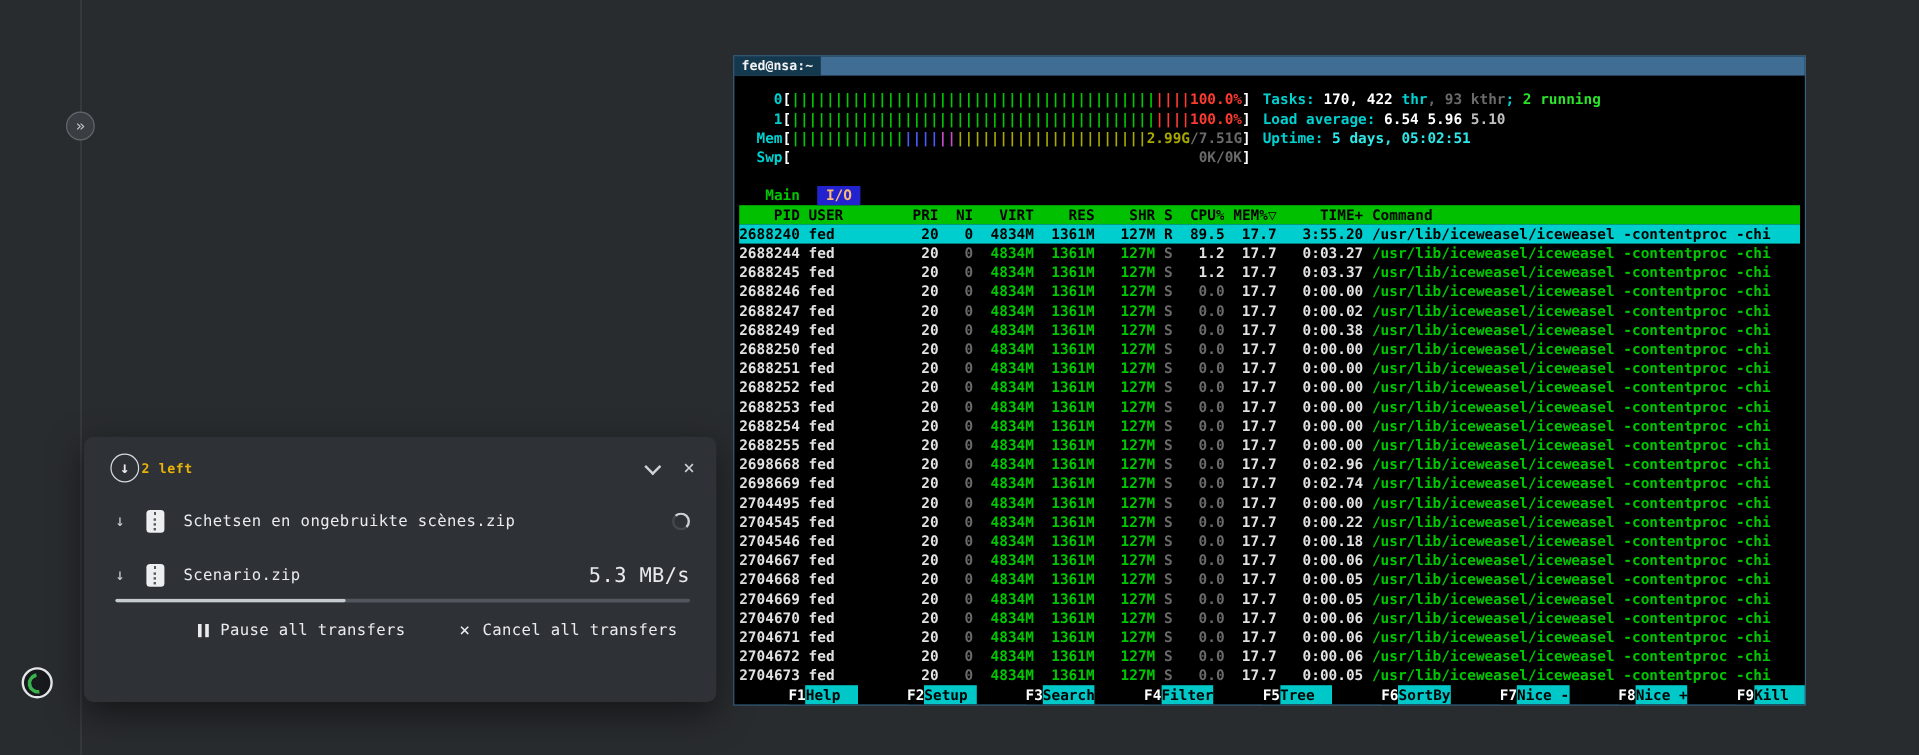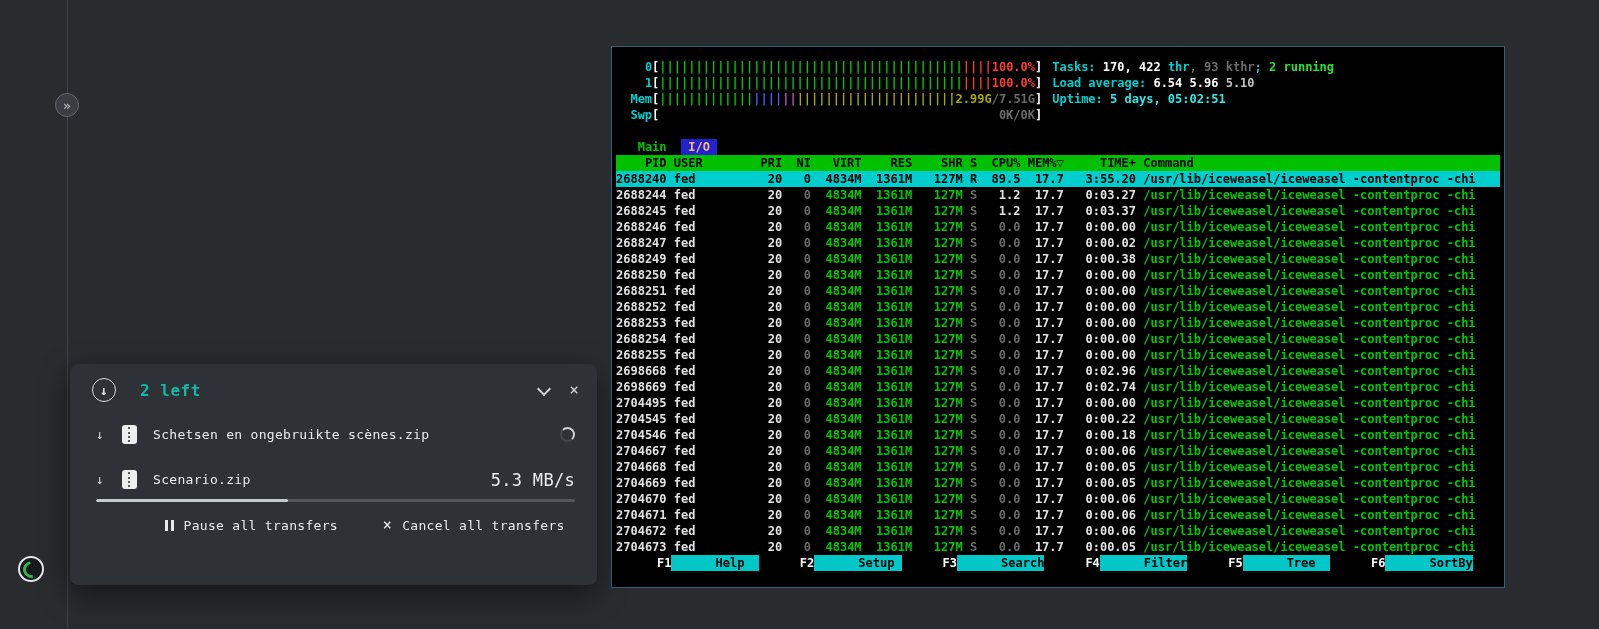--- a/index.html
+++ b/index.html
@@ -35,28 +35,28 @@
   .proc-header .cell{color:#000;}
   .prow{height:16px;display:flex;cursor:default;}
   .prow.sel{background:#00cdcd;}
   .prow.sel .cell{color:#000 !important;}
   .cell{display:inline-block;white-space:pre;margin-right:1ch;overflow:hidden;}
   .cell.ar{text-align:right;}
   .cell.cmd{flex:1;margin-right:0;}
   .fkeys{height:16px;display:flex;}
   .fk{display:inline-flex;cursor:pointer;}
   .fk-key{color:#fff;background:#000;white-space:pre;margin-left:41px;}
-  .fk-label{display:inline-block;width:6ch;background:#00c8c8;color:#000;white-space:pre;overflow:hidden;padding-left:44px;}
+  .fk-label{display:inline-block;width:6ch;background:#00c8c8;color:#000;white-space:pre;overflow:hidden;}
   .fk-fill{flex:1;background:#00c8c8;}
 
   
   .dl-popup{position:absolute;left:70px;top:364px;width:527px;height:221px;background:#2e3136;border-radius:8px;box-shadow:0 10px 28px rgba(0,0,0,.5);color:#e9ebed;box-sizing:border-box;}
   .dl-header{display:flex;align-items:center;padding:14px 18px 10px 22px;}
   .dl-circle{width:24px;height:24px;border:1.5px solid #d8dbe0;border-radius:50%;display:flex;align-items:center;justify-content:center;color:#e9ebed;font-size:13px;font-weight:bold;box-sizing:border-box;}
-  .dl-count{margin-left:24px;font-size:16px;font-weight:bold;color:#14b8a6;letter-spacing:.5px;}
+  .dl-count{margin-left:2px;font-size:11px;font-weight:bold;color:#eab308;letter-spacing:.5px;}
   .dl-header-actions{margin-left:auto;display:flex;align-items:center;gap:20px;}
   .icon-btn{background:none;border:none;padding:0;cursor:pointer;color:#cfd3d7;font-size:16px;line-height:1;font-family:inherit;display:flex;align-items:center;}
   .chevron{display:inline-block;width:8px;height:8px;border-right:2px solid #cfd3d7;border-bottom:2px solid #cfd3d7;transform:rotate(45deg);margin-bottom:3px;}
   .dl-tabs{display:flex;gap:48px;padding:2px 0 12px 24px;border-bottom:1px solid #43474d;}
   .dl-tab{font-size:13px;color:#b9bdc2;cursor:pointer;letter-spacing:.3px;}
   .dl-tab.active{color:#4aa3e8;font-weight:bold;position:relative;}
   .dl-tab.active::after{content:"";position:absolute;left:-6px;right:-6px;bottom:-13px;height:2px;background:#4aa3e8;}
   .dl-item{position:relative;display:flex;align-items:center;height:45px;padding:0 22px 0 26px;cursor:pointer;}
   .dl-arrow{color:#cdd1d6;font-size:13px;width:14px;}
   .zip-icon{width:15px;height:19px;background:#eceef0;border-radius:3px;margin:0 16px 0 12px;position:relative;flex:none;}
@@ -75,20 +75,23 @@
 </head>
 <body>
 
 <div class="edge-line"></div>
 <button class="edge-toggle">
     <span>»</span>
   </button>
 <div class="app-badge"></div>
 
 <div class="terminal">
+  <div class="titlebar">
+    <span class="title-badge">fed@nsa:~</span>
+  </div>
   <div class="term-content">
     <div class="term-top">
       <div id="meters">
           <div class="mline"><span class="m-label">0</span><span class="bracket">[</span><span class="bar"><span class="c-green">||||||||||||||||||||||||||||||||||||||||||</span><span class="c-red">||||</span><span class="c-red">100.0%</span></span><span class="bracket">]</span></div>
           <div class="mline"><span class="m-label">1</span><span class="bracket">[</span><span class="bar"><span class="c-green">||||||||||||||||||||||||||||||||||||||||||</span><span class="c-red">||||</span><span class="c-red">100.0%</span></span><span class="bracket">]</span></div>
           <div class="mline"><span class="m-label">Mem</span><span class="bracket">[</span><span class="bar"><span class="c-green">|||||||||||||</span><span class="c-blue">||||</span><span class="c-mag">||</span><span class="c-yellow">||||||||||||||||||||||</span><span class="c-yellow">2.99G</span><span class="c-gray">/7.51G</span></span><span class="bracket">]</span></div>
           <div class="mline"><span class="m-label">Swp</span><span class="bracket">[</span><span class="bar"><span class="c-gray right">0K/0K</span></span><span class="bracket">]</span></div>
         </div>
       <div id="stats" class="stats">
           <div class="stat-line"><span class="c-cyan">Tasks: </span><span class="c-whiteb">170</span><span class="c-whiteb">, </span><span class="c-whiteb">422</span><span class="c-cyan"> thr</span><span class="c-gray">, </span><span class="c-gray">93 kthr</span><span class="c-cyan">; </span><span class="c-greenb">2 running</span></div>

